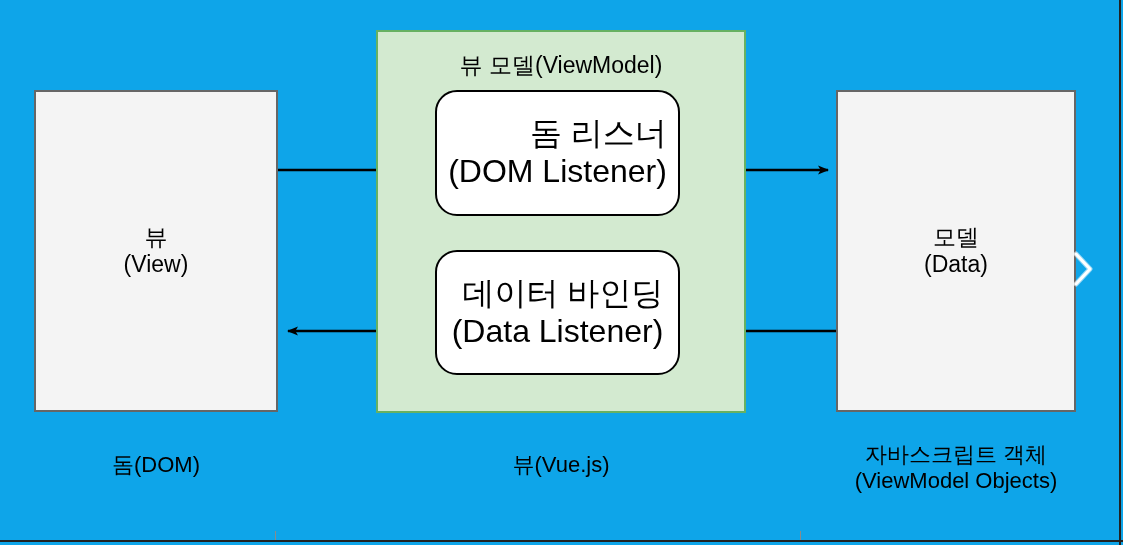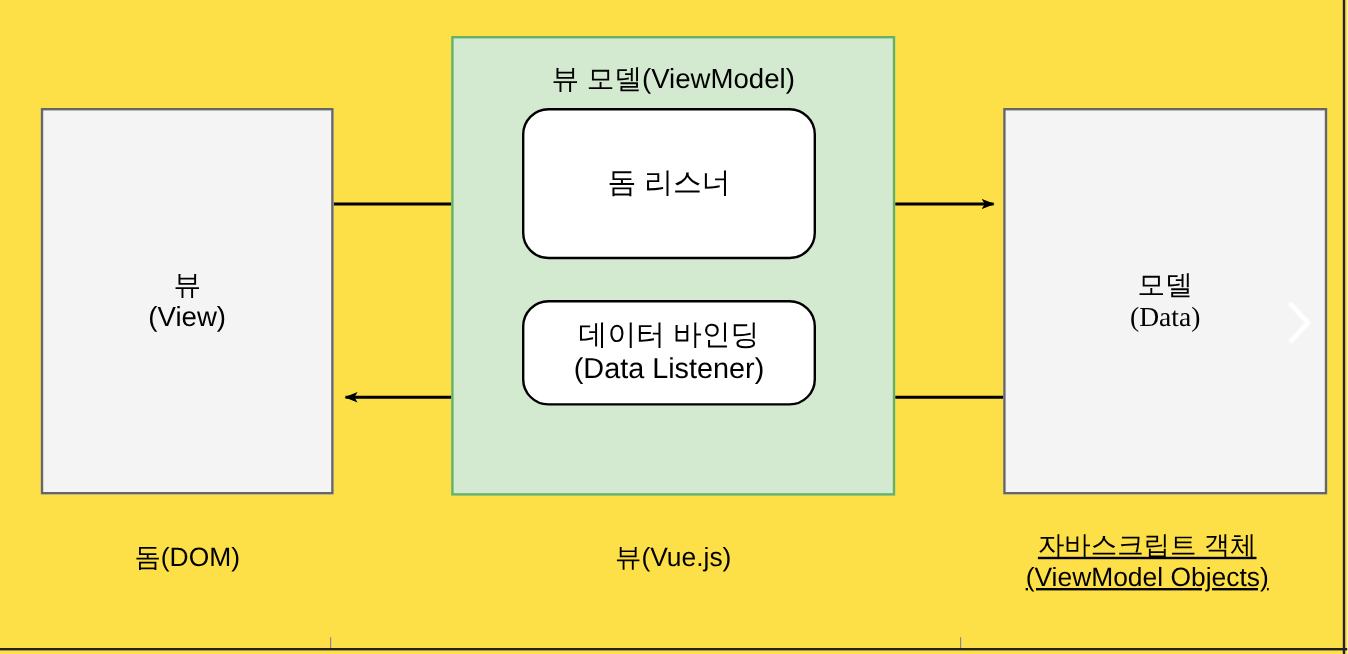--- a/index.html
+++ b/index.html
@@ -8,21 +8,21 @@
     padding: 0;
     background: #ffffff;
   }
   body {
     font-family: "Liberation Sans", "DejaVu Sans", sans-serif;
   }
   #canvas {
     position: relative;
     width: 1123px;
     height: 545px;
-    background: #fde047;
+    background: #0ea5e9;
     overflow: hidden;
   }
 
   
   .node-label {
     text-align: center;
     line-height: 1.18;
     color: #000000;
     white-space: nowrap;
   }
@@ -67,21 +67,22 @@
     position: absolute;
     background: #ffffff;
     border: 2.5px solid #000000;
     border-radius: 22px;
     box-sizing: border-box;
     display: flex;
     align-items: center;
     justify-content: center;
   }
   .round-node .node-label {
-    font-size: 24px;
+    font-size: 32px;
+    text-align: right;
   }
 
   
   .caption {
     position: absolute;
     text-align: center;
     font-size: 22px;
     color: #000000;
     line-height: 1.2;
     white-space: nowrap;
@@ -160,45 +161,46 @@
     <div class="group-title">뷰 모델(ViewModel)</div>
   </div>
 
   <div class="rect-node" style="left:34px; top:90px; width:244px; height:322px;">
     <div class="node-label">
       <span class="ln">뷰</span>
       <span class="ln">(View)</span>
     </div>
   </div>
 
-  <div class="rect-node" style="left:836px; top:90px; width:270px; height:322px;font-family:Liberation Serif, serif;">
+  <div class="rect-node" style="left:836px; top:90px; width:240px; height:322px;">
     <div class="node-label">
       <span class="ln">모델</span>
       <span class="ln">(Data)</span>
     </div>
   </div>
 
   <div class="round-node" style="left:435px; top:90px; width:245px; height:126px;">
     <div class="node-label">
       <span class="ln">돔 리스너</span>
-    </div>
-  </div>
-
-  <div class="round-node" style="left:435px; top:250px; width:245px; height:88px;">
+      <span class="ln">(DOM Listener)</span>
+    </div>
+  </div>
+
+  <div class="round-node" style="left:435px; top:250px; width:245px; height:125px;">
     <div class="node-label">
       <span class="ln">데이터 바인딩</span>
       <span class="ln">(Data Listener)</span>
     </div>
   </div>
 
   <div class="caption" style="left:376px; top:452px; width:370px;">뷰(Vue.js)</div>
 
   <div class="caption" style="left:34px; top:452px; width:244px;">돔(DOM)</div>
 
-  <div class="caption" style="left:816px; top:442px; width:280px;text-decoration:underline;">
+  <div class="caption" style="left:816px; top:442px; width:280px;">
     <span class="ln">자바스크립트 객체</span>
     <span class="ln">(ViewModel Objects)</span>
   </div>
 
   <div class="chevron-handle">
     <svg width="26" height="50" viewBox="0 0 26 50" xmlns="http://www.w3.org/2000/svg">
       <path d="M6,10 L20,25 L6,40" fill="none" stroke="#ffffff" stroke-width="5" stroke-linecap="round" stroke-linejoin="round" opacity="0.55"></path>
       <path d="M6,10 L20,25 L6,40" fill="none" stroke="#ffffff" stroke-width="3" stroke-linecap="round" stroke-linejoin="round"></path>
     </svg>
   </div>

